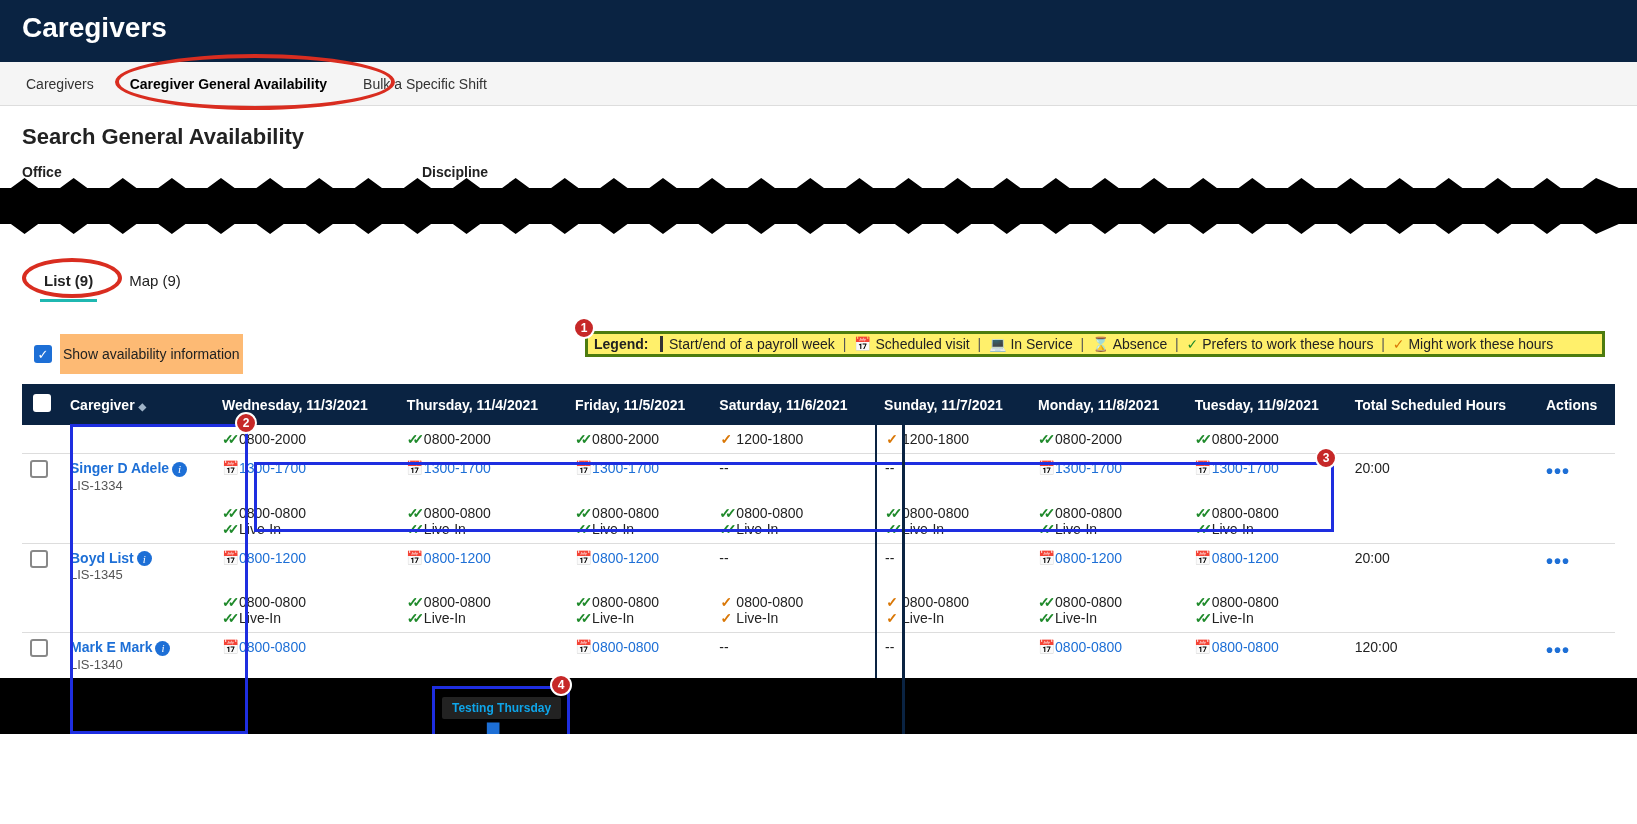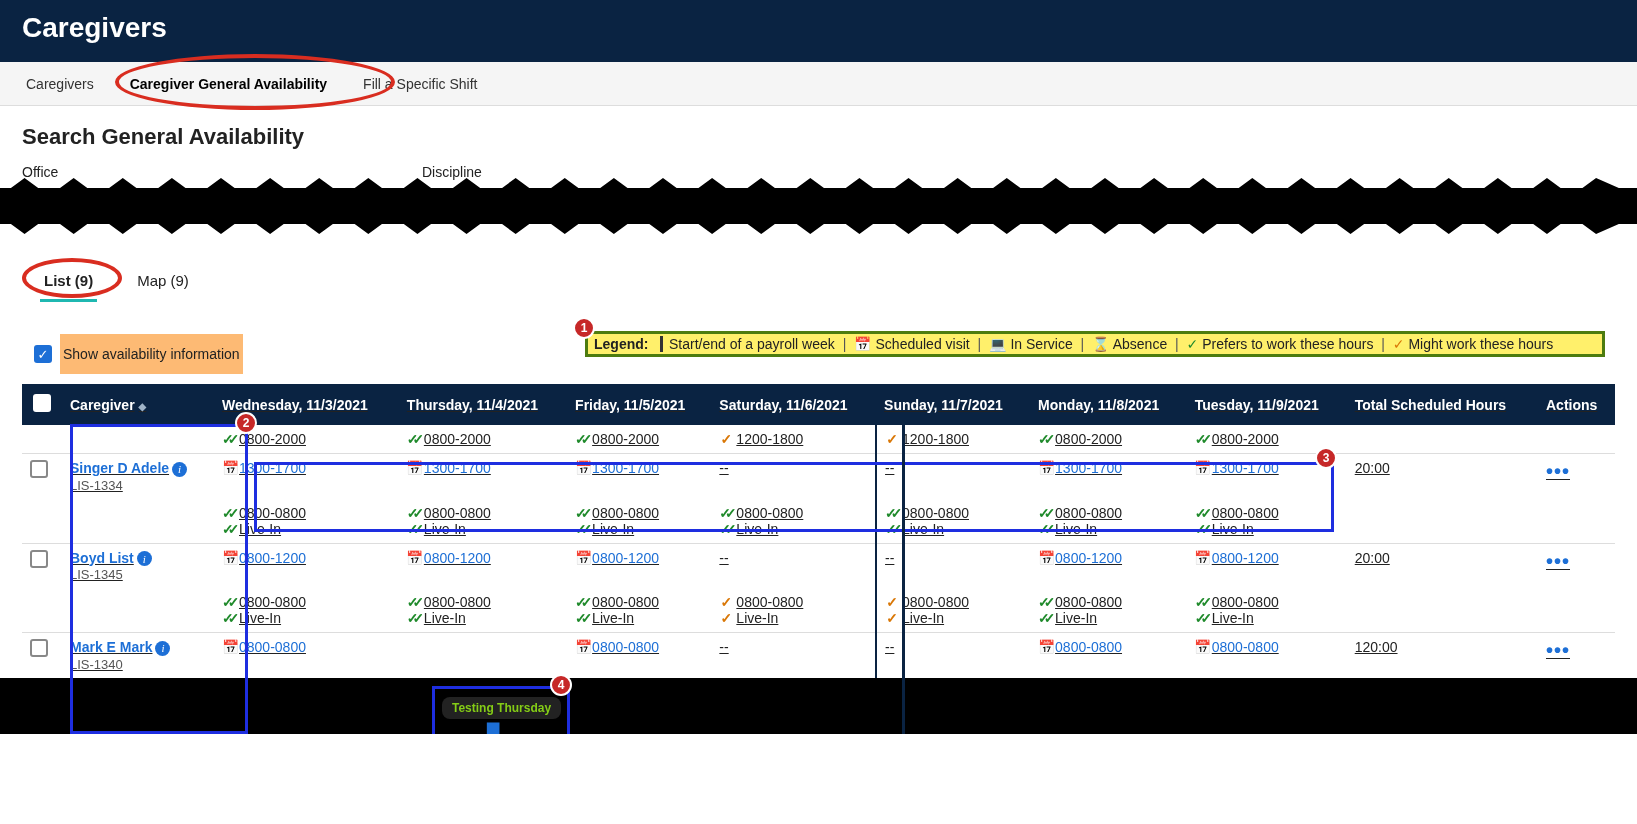--- a/index.html
+++ b/index.html
@@ -6,81 +6,81 @@
   body { font-family: "Segoe UI", Arial, sans-serif; font-size: 14px; color: #222; background: #fff; width: 1637px; }
   .header-bar { background: #0a2342; color: #fff; padding: 12px 22px 18px; }
   .header-bar h1 { font-size: 28px; font-weight: 700; }
   .tabs-row { background: #f5f5f5; border-bottom: 1px solid #ddd; padding: 0 22px; display: flex; gap: 28px; align-items: center; height: 44px; position: relative; }
   .tab { font-size: 14px; color: #333; cursor: pointer; padding: 10px 4px; }
   .tab.active { font-weight: 700; color: #000; }
   .red-circle { position: absolute; border: 4px solid #d92d20; border-radius: 50%; pointer-events: none; }
   .search-section { padding: 18px 22px 0; }
   .search-section h2 { font-size: 22px; font-weight: 700; margin-bottom: 14px; }
   .filters-row { display: flex; gap: 0; }
-  .filter-col { flex: 0 0 400px; font-weight: 400; font-size: 14px; }
+  .filter-col { flex: 0 0 400px; font-weight: 700; font-size: 14px; }
   .torn-edge { height: 36px; background: #000; position: relative; margin-top: 8px; }
   .torn-edge::before, .torn-edge::after {
     content: ""; position: absolute; left: 0; right: 0; height: 18px;
     background: repeating-linear-gradient(90deg, #000 0 12px, transparent 12px 24px),
                 linear-gradient(#000,#000);
   }
   .torn-edge::before { top: -10px; clip-path: polygon(0 100%, 1.5% 0, 3% 100%, 4.5% 0, 6% 100%, 7.5% 0, 9% 100%, 10.5% 0, 12% 100%, 13.5% 0, 15% 100%, 16.5% 0, 18% 100%, 19.5% 0, 21% 100%, 22.5% 0, 24% 100%, 25.5% 0, 27% 100%, 28.5% 0, 30% 100%, 31.5% 0, 33% 100%, 34.5% 0, 36% 100%, 37.5% 0, 39% 100%, 40.5% 0, 42% 100%, 43.5% 0, 45% 100%, 46.5% 0, 48% 100%, 49.5% 0, 51% 100%, 52.5% 0, 54% 100%, 55.5% 0, 57% 100%, 58.5% 0, 60% 100%, 61.5% 0, 63% 100%, 64.5% 0, 66% 100%, 67.5% 0, 69% 100%, 70.5% 0, 72% 100%, 73.5% 0, 75% 100%, 76.5% 0, 78% 100%, 79.5% 0, 81% 100%, 82.5% 0, 84% 100%, 85.5% 0, 87% 100%, 88.5% 0, 90% 100%, 91.5% 0, 93% 100%, 94.5% 0, 96% 100%, 97.5% 0, 100% 100%); background:#000; }
   .torn-edge::after { bottom: -10px; clip-path: polygon(0 0, 1.5% 100%, 3% 0, 4.5% 100%, 6% 0, 7.5% 100%, 9% 0, 10.5% 100%, 12% 0, 13.5% 100%, 15% 0, 16.5% 100%, 18% 0, 19.5% 100%, 21% 0, 22.5% 100%, 24% 0, 25.5% 100%, 27% 0, 28.5% 100%, 30% 0, 31.5% 100%, 33% 0, 34.5% 100%, 36% 0, 37.5% 100%, 39% 0, 40.5% 100%, 42% 0, 43.5% 100%, 45% 0, 46.5% 100%, 48% 0, 49.5% 100%, 51% 0, 52.5% 100%, 54% 0, 55.5% 100%, 57% 0, 58.5% 100%, 60% 0, 61.5% 100%, 63% 0, 64.5% 100%, 66% 0, 67.5% 100%, 69% 0, 70.5% 100%, 72% 0, 73.5% 100%, 75% 0, 76.5% 100%, 78% 0, 79.5% 100%, 81% 0, 82.5% 100%, 84% 0, 85.5% 100%, 87% 0, 88.5% 100%, 90% 0, 91.5% 100%, 93% 0, 94.5% 100%, 96% 0, 97.5% 100%, 100% 0); background:#000;}
   .results-section { padding: 18px 22px 0; position: relative; }
   .results-header { display: flex; justify-content: space-between; align-items: center; }
   .results-header h2 { font-size: 22px; font-weight: 700; }
   .bulk-btn { border: 1px solid #1d6fd6; color: #1d6fd6; background: #fff; padding: 6px 14px; border-radius: 4px; font-weight: 600; cursor: pointer; font-size: 14px;}
-  .sub-tabs { display: flex; gap: 36px; margin-top: 22px; border-bottom: 2px solid transparent; padding-left: 18px; position: relative;}
+  .sub-tabs { display: flex; gap: 28px; margin-top: 22px; border-bottom: 2px solid transparent; padding-left: 18px; position: relative;}
   .sub-tab { padding: 8px 4px 10px; cursor: pointer; font-size: 15px; }
   .sub-tab.active { font-weight: 700; border-bottom: 3px solid #1fb8b1; }
   .show-avail-row { margin: 30px 0 10px 12px; display: flex; align-items: center; gap: 8px; position: relative; }
   .chk { width: 18px; height: 18px; background:#1d6fd6; border-radius:3px; display:inline-flex; align-items:center; justify-content:center; color:#fff; font-size:13px; }
   .hl-yellow { background: #fdba74; padding: 12px 3px; }
   .legend-wrap { position:absolute; right:10px; top:-3px; width: 1020px; }
   .legend-box { border: 3px solid #4d7c0f; padding: 2px 6px; background:#fff06b; }
   .legend-box b { font-weight:700; }
   .anno-badge { position:absolute; width:22px; height:22px; background:#c62828; color:#fff; border-radius:50%; display:flex; align-items:center; justify-content:center; font-size:12px; font-weight:700; border:2px solid #fff; z-index:10; }
 
-  table.avail { width: 100%; border-collapse: collapse; margin-top: 6px; text-decoration: underline; }
+  table.avail { width: 100%; border-collapse: collapse; margin-top: 6px; }
   table.avail thead th { background: #0a2342; color:#fff; font-weight:700; text-align:left; padding:10px 8px; font-size:14px; white-space:nowrap; }
   table.avail thead th:first-child { width:40px; text-align:center;}
   .chk-empty { width:18px; height:18px; background:#fff; border:2px solid #888; border-radius:3px; display:inline-block; }
   .chk-head { width:18px; height:18px; background:#fff; border-radius:3px; display:inline-block;}
   table.avail tbody td { padding:6px 8px; vertical-align:top; font-size:14px; }
   .cg-name { color:#1d6fd6; font-weight:600; }
   .cg-id { color:#555; font-size:13px; }
   .info-i { display:inline-flex; width:15px; height:15px; background:#1d6fd6; color:#fff; border-radius:50%; font-size:11px; align-items:center; justify-content:center; margin-left:3px; font-style:italic; font-family:serif;}
   .ico { display:inline-block; width:14px; text-align:center; margin-right:3px; font-weight:700; }
   .ico-green { color:#1f8a2b; }
   .ico-orange { color:#d97706; }
   .ico-grey { color:#666; }
   .sched-link { color:#1d6fd6; }
   .dots { color:#1d6fd6; font-size:20px; font-weight:700; letter-spacing:1px; cursor:pointer; }
   .sort-arrows { font-size:10px; margin-left:4px; color:#9fb3c8; }
   .blue-box { position:absolute; border:3px solid #1e2ee0; pointer-events:none; }
   .row-top-border td { border-top: 1px solid #ddd; padding-top:10px; }
-  .tooltip { position:absolute; background:#222; color:#84cc16; padding:4px 10px; border-radius:8px; font-size:12px; font-weight:600; }
+  .tooltip { position:absolute; background:#222; color:#0ea5e9; padding:4px 10px; border-radius:2px; font-size:12px; font-weight:600; }
   .note-ico { color:#1d6fd6; font-size:16px; }
   .bottom-black { height: 56px; background:#000; width:100%; }
   .day-border-left { border-left: 1px solid #2a3a4f; }
   td.day-border-left { border-left: 2px solid #0a2342; }
   .ico-dbl::after { content:"✓"; margin-left:-6px;}
   .legend-sep { color:#555; padding:0 4px; }
 </style>
 </head>
 <body>
 
 <div class="header-bar">
   <h1>Caregivers</h1>
 </div>
 
 <div class="tabs-row">
   <div class="tab">Caregivers</div>
   <div class="tab active">Caregiver General Availability</div>
-  <div class="tab">Fill a Specific Shift</div>
+  <div class="tab">Bulk a Specific Shift</div>
   <div class="red-circle" style="left:115px; top:-8px; width:280px; height:56px;"></div>
 </div>
 
 <div class="search-section">
   <h2>Search General Availability</h2>
   <div class="filters-row">
     <div class="filter-col">Office</div>
     <div class="filter-col">Discipline</div>
   </div>
 </div>

